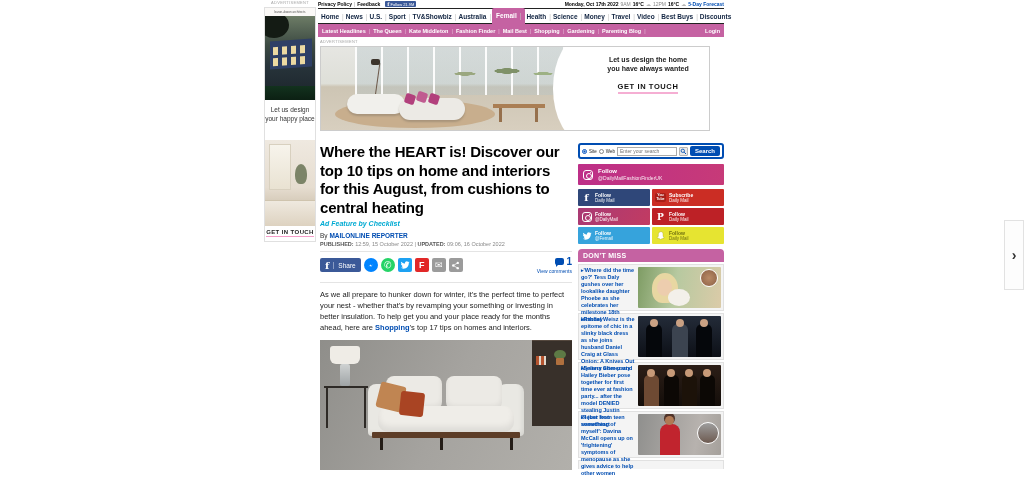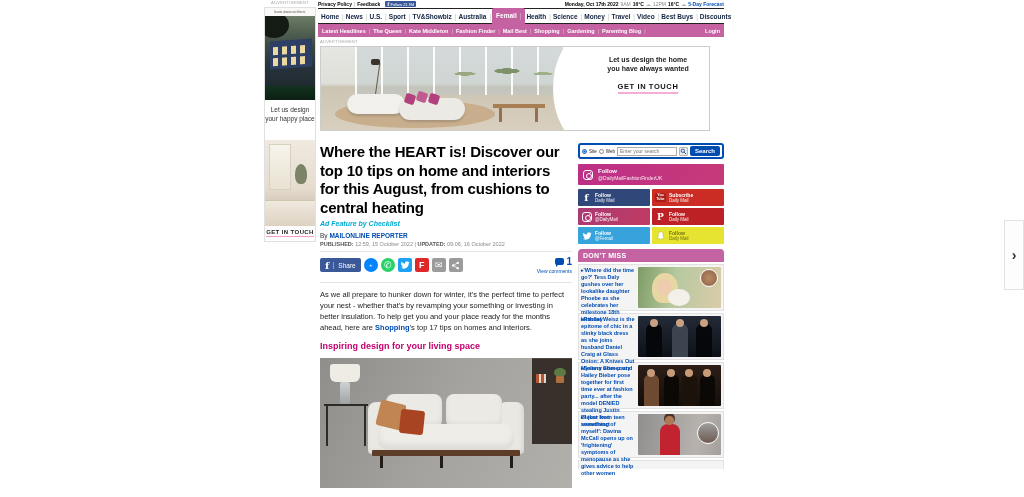--- a/index.html
+++ b/index.html
@@ -370,21 +370,20 @@
             </span>
             <div class="view-cmt">View comments</div>
           </span>
         </div>
         <div class="rule"></div>
 
         <p class="bodytext">
           <span>As we all prepare to hunker down for winter, it's the perfect time to perfect your nest - whether that's by revamping your something or investing in better insulation. To help get you and your place ready for the months ahead, here are </span><span class="link">Shopping</span><span>'s top 17 tips on homes and interiors.</span>
         </p>
 
-        <div class="subhead">Inspiring design for your living space</div>
 
         <div id="photo">
 
           <div class="shelf"></div>
           <div class="plantleaf"></div>
             <div class="plantpot"></div>
             <div class="bookset"></div>
           <div class="lampshade"></div>
             <div class="lampbase"></div>
           <div class="sidetable"></div>

